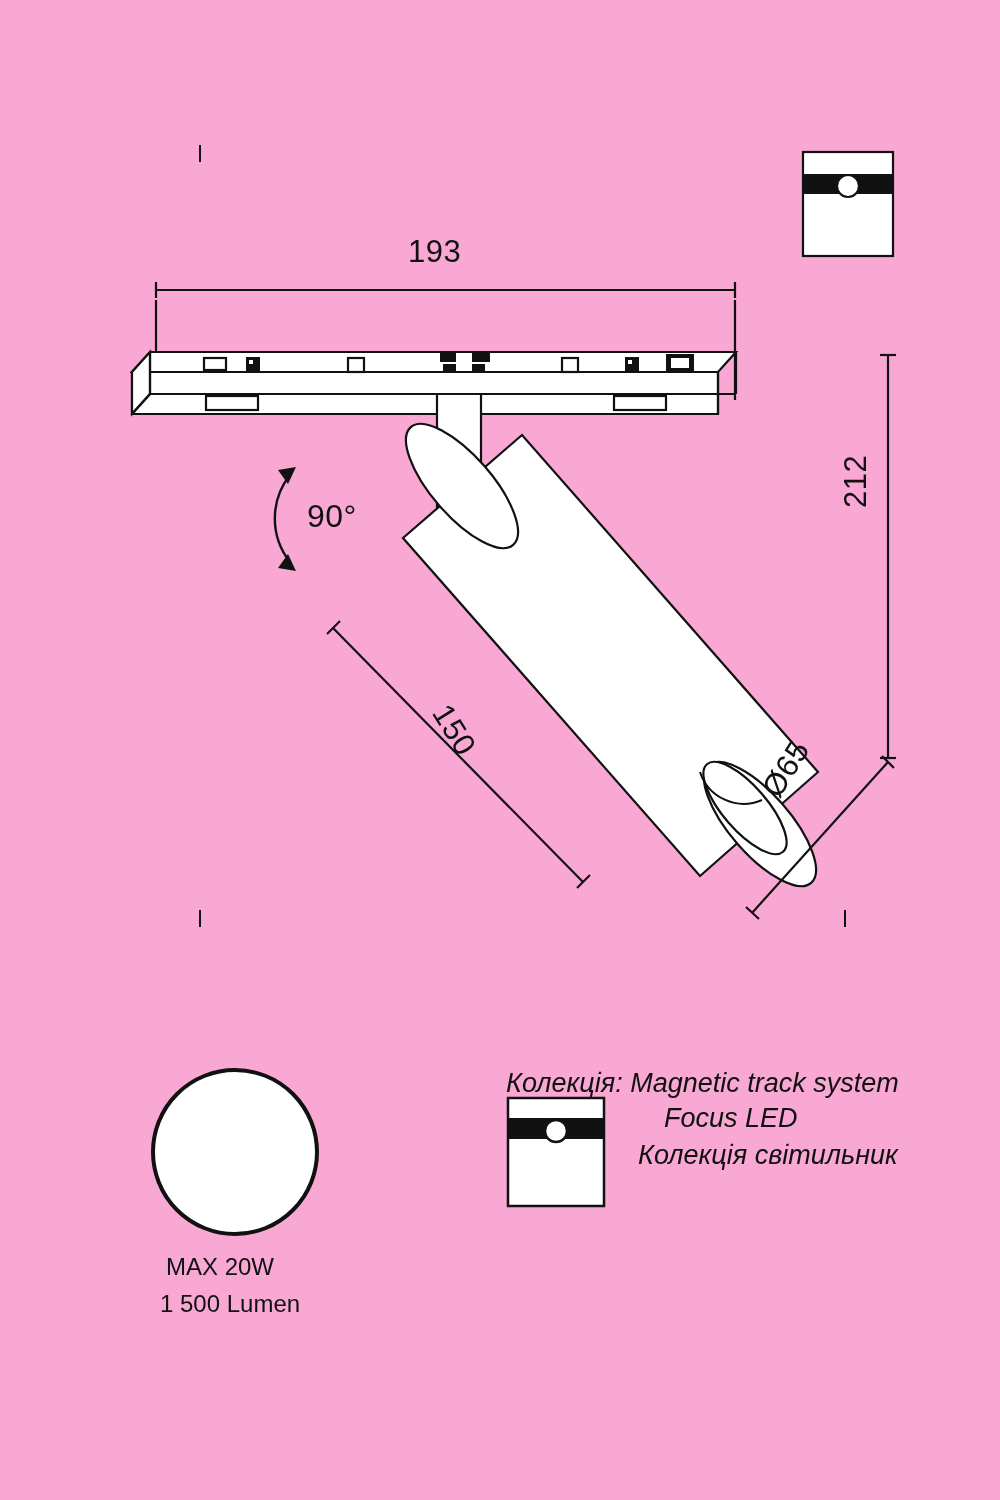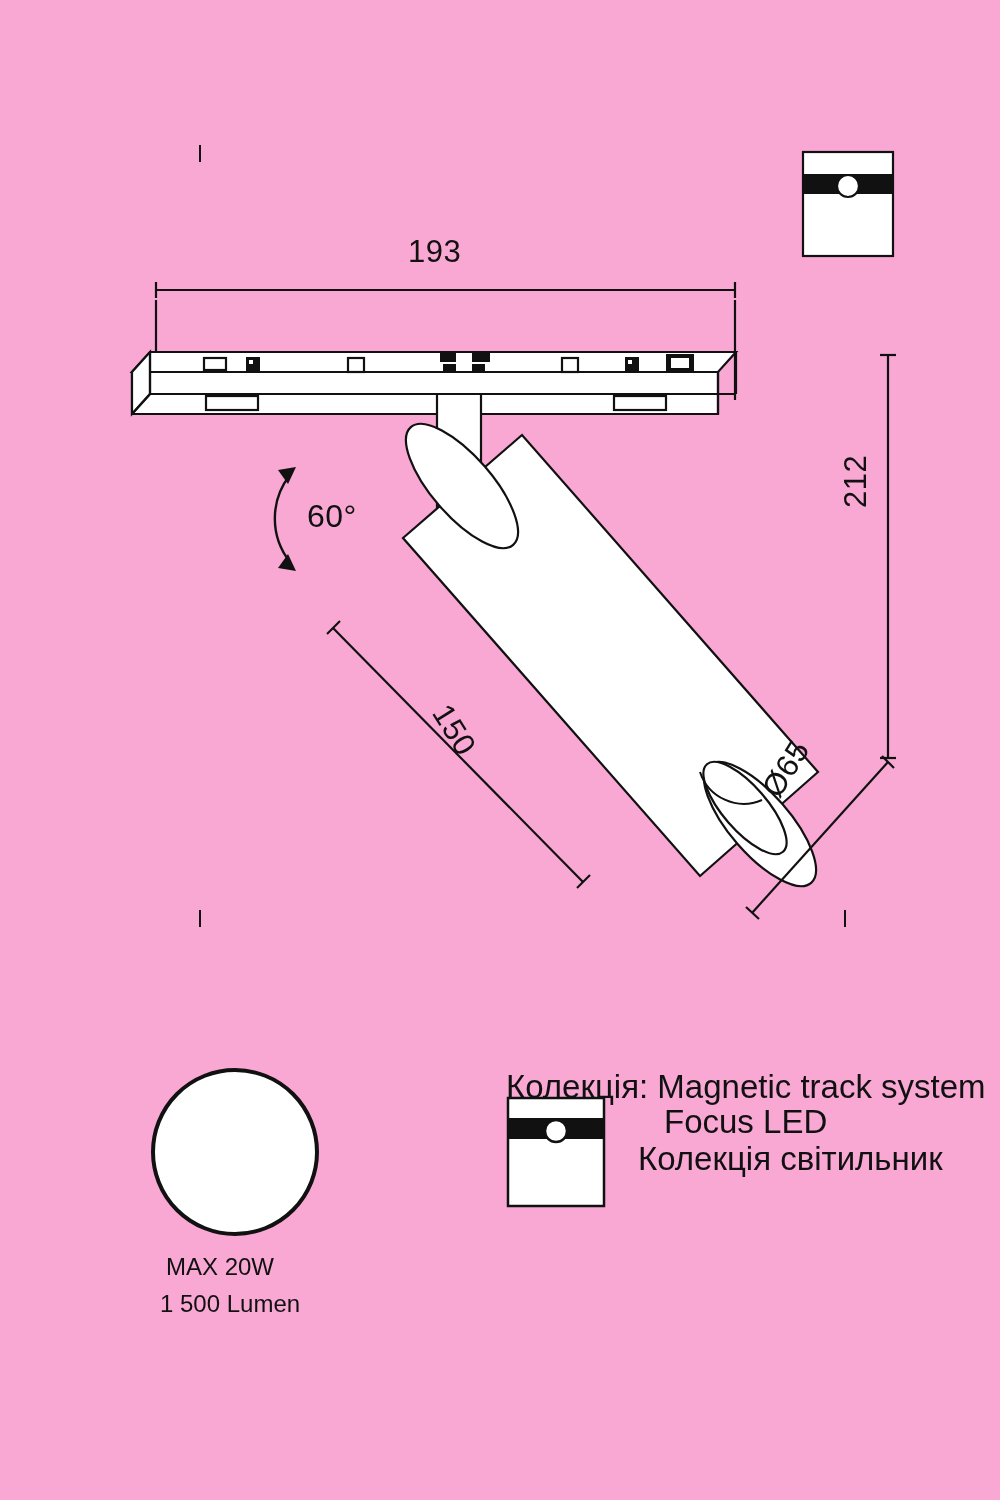--- a/index.html
+++ b/index.html
@@ -35,23 +35,24 @@
   }
   #label-193 { left: 408px; top: 234px; }
   #label-212 { left: 838px; top: 508px; transform: rotate(-90deg); transform-origin: left top; }
   #label-150 { left: 455px; top: 698px; transform: rotate(58deg); transform-origin: left top; }
   #label-d65 { left: 755px; top: 785px; transform: rotate(-58deg); transform-origin: left top; }
   #label-90 { left: 307px; top: 498px; font-size: 32px; }
 
   .spec-text {
     position: absolute;
     font-family: "Liberation Sans", sans-serif;
-    font-size: 33px;
+    font-size: 27px;
     color: #111111;
     white-space: nowrap;
+    font-style: italic;
   }
   #spec-line1 { left: 506px; top: 1068px; }
   #spec-line2 { left: 664px; top: 1103px; }
   #spec-line3 { left: 638px; top: 1140px; }
 
   .led-text {
     position: absolute;
     font-family: "Liberation Sans", sans-serif;
     font-size: 24px;
     color: #111111;
@@ -185,21 +186,21 @@
         <circle cx="556" cy="1131" r="11" fill="#ffffff" stroke="#111111" stroke-width="2.5"></circle>
       </g>
 
     </g>
   </svg>
 
   <div class="dim-label" id="label-193">193</div>
   <div class="dim-label" id="label-212">212</div>
   <div class="dim-label" id="label-150">150</div>
   <div class="dim-label" id="label-d65">Ø65</div>
-  <div class="dim-label" id="label-90">60°</div>
+  <div class="dim-label" id="label-90">90°</div>
 
   <div class="led-text" id="led-max">MAX 20W</div>
   <div class="led-text" id="led-lumen">1 500 Lumen</div>
 
   <div class="spec-text" id="spec-line1">Колекція: Magnetic track system</div>
   <div class="spec-text" id="spec-line2">Focus LED</div>
   <div class="spec-text" id="spec-line3">Колекція світильник</div>
 
 </div>
 

